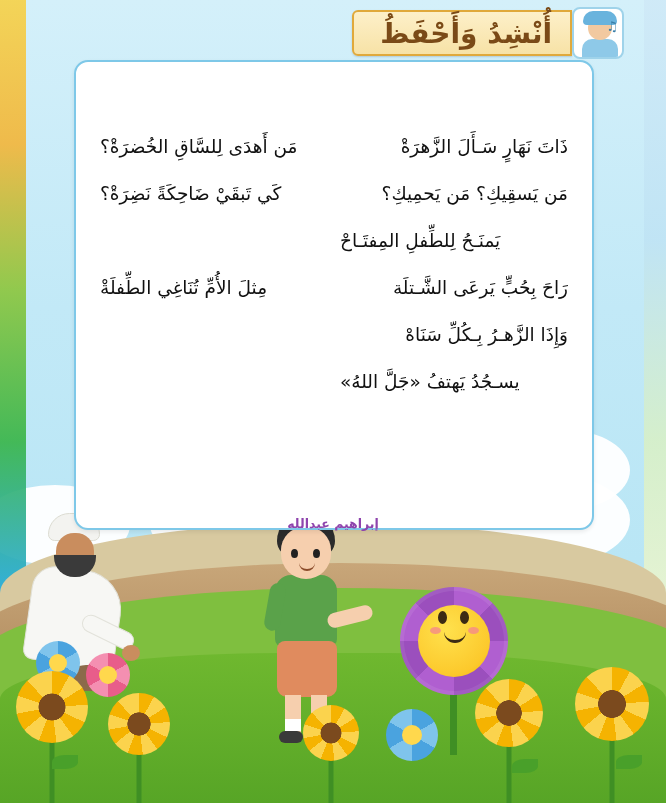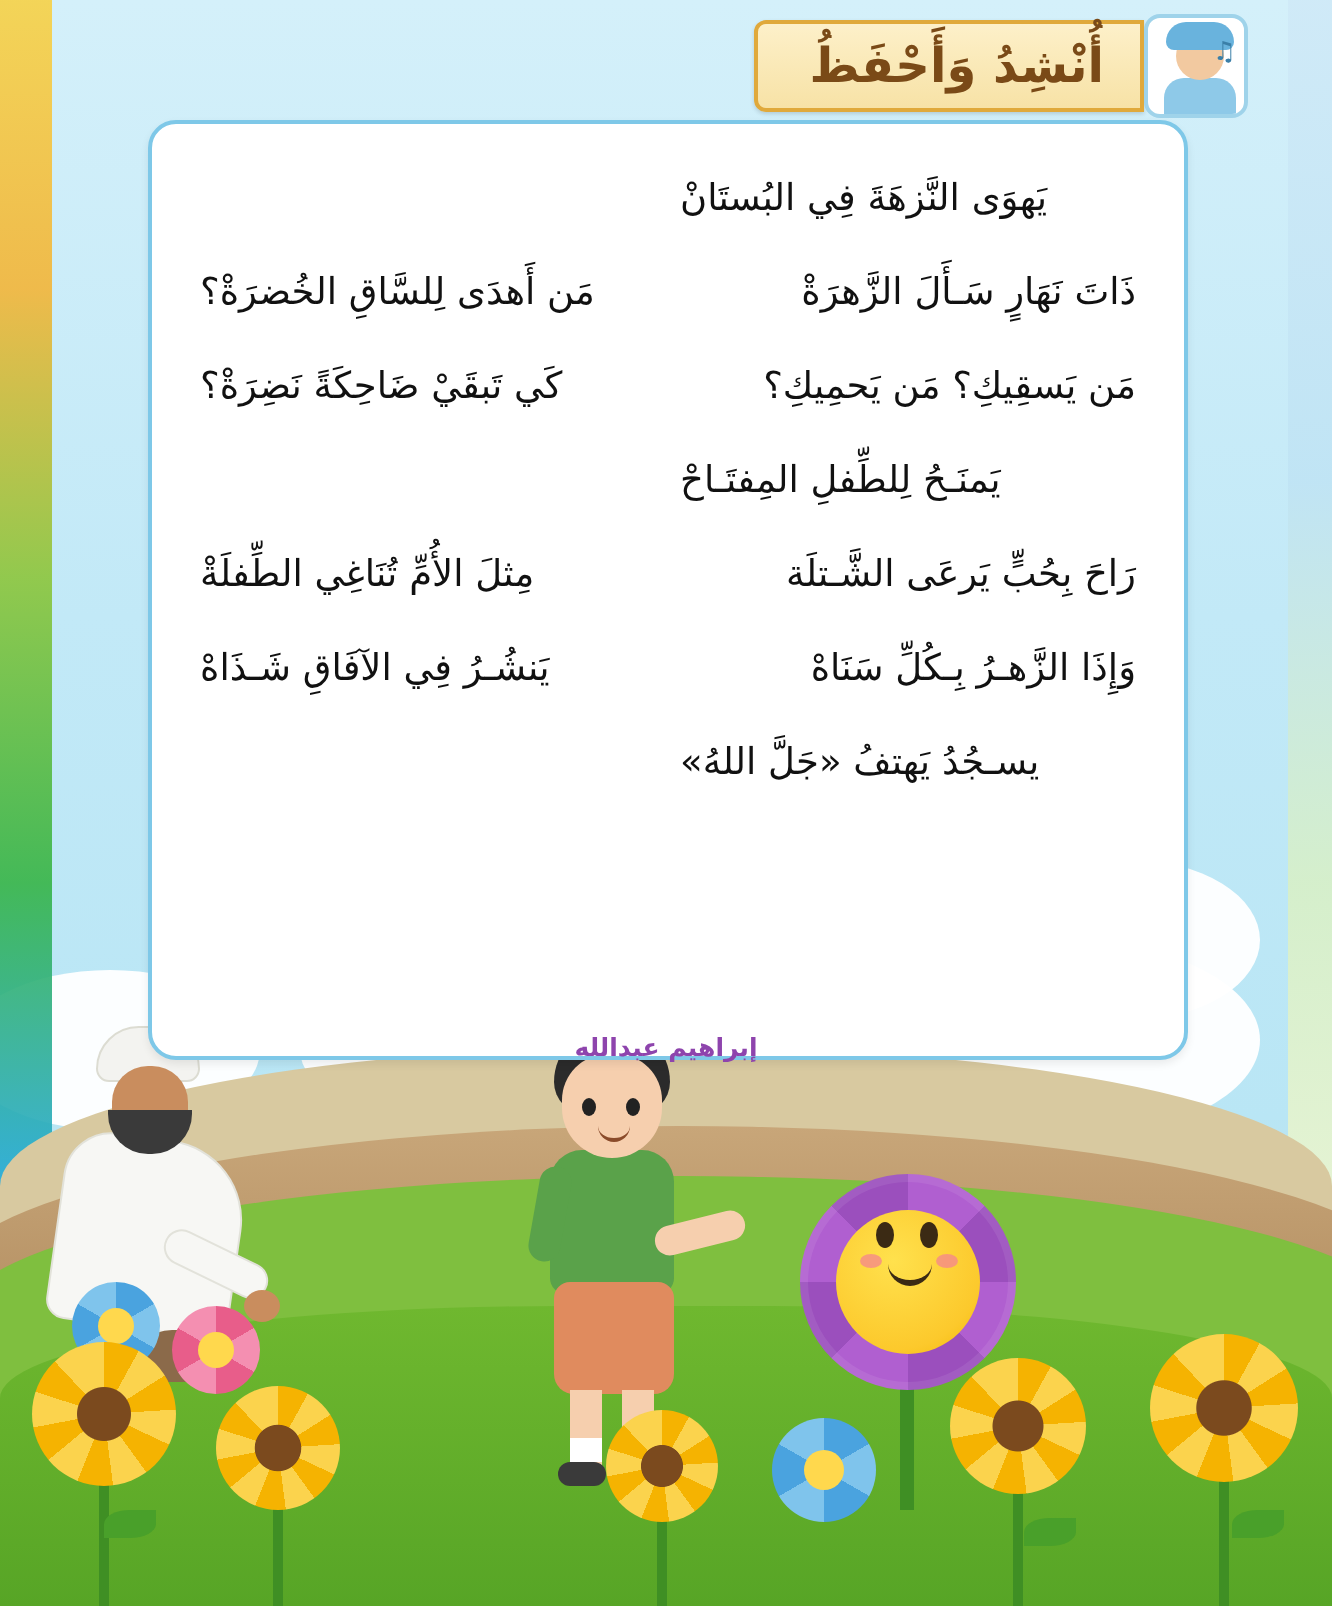--- a/index.html
+++ b/index.html
@@ -47,21 +47,21 @@
     display: flex; align-items: center; gap: 0;
     height: 54px;
   }
   .banner-label {
     background: linear-gradient(180deg,#fdf0c9 0%, #f7e2a6 100%);
     border: 2px solid #e0a93b;
     border-radius: 6px 0 0 6px;
     height: 46px;
     padding: 0 18px 0 26px;
     display: flex; align-items: center; justify-content: center;
-    font-size: 24px; font-weight: bold; color: #7a4a17;
+    font-size: 28px; font-weight: bold; color: #7a4a17;
     font-family: "DejaVu Sans", "Liberation Sans", sans-serif;
     white-space: nowrap;
     box-shadow: 0 1px 2px rgba(0,0,0,.15);
   }
   .banner-icon {
     width: 52px; height: 52px;
     background: #ffffff;
     border: 2px solid #9fd3ea;
     border-radius: 8px;
     margin-right: -4px;
@@ -354,40 +354,38 @@
     <div class="bi-cap"></div>
     <div class="bi-note">♫</div>
   </div>
   <div class="banner-label">أُنْشِدُ وَأَحْفَظُ</div>
 </div>
 
 <div class="poem-card">
 
   <div class="verses">
     <div class="verse-row">
-      <div class="hemistich left">يَهوَى النَّزهَةَ فِي البُستَانْ</div>
     </div>
     <div class="verse-row">
       <div class="hemistich right">ذَاتَ نَهَارٍ سَـأَلَ الزَّهرَةْ</div>
       <div class="hemistich left">مَن أَهدَى لِلسَّاقِ الخُضرَةْ؟</div>
     </div>
     <div class="verse-row">
       <div class="hemistich right">مَن يَسقِيكِ؟ مَن يَحمِيكِ؟</div>
       <div class="hemistich left">كَي تَبقَيْ ضَاحِكَةً نَضِرَةْ؟</div>
     </div>
     <div class="verse-row">
       <div class="hemistich left">يَمنَـحُ لِلطِّفلِ المِفتَـاحْ</div>
     </div>
     <div class="verse-row">
       <div class="hemistich right">رَاحَ بِحُبٍّ يَرعَى الشَّـتلَة</div>
       <div class="hemistich left">مِثلَ الأُمِّ تُنَاغِي الطِّفلَةْ</div>
     </div>
     <div class="verse-row">
       <div class="hemistich right">وَإِذَا الزَّهـرُ بِـكُلِّ سَنَاهْ</div>
-      <div class="hemistich left">يَنشُـرُ فِي الآفَاقِ شَـذَاهْ</div>
     </div>
     <div class="verse-row">
       <div class="hemistich left">يسـجُدُ يَهتفُ «جَلَّ اللهُ»</div>
     </div>
   </div>
 </div>
 
 <div class="author-credit">إبراهيم عبدالله</div>
 
 </body></html>

